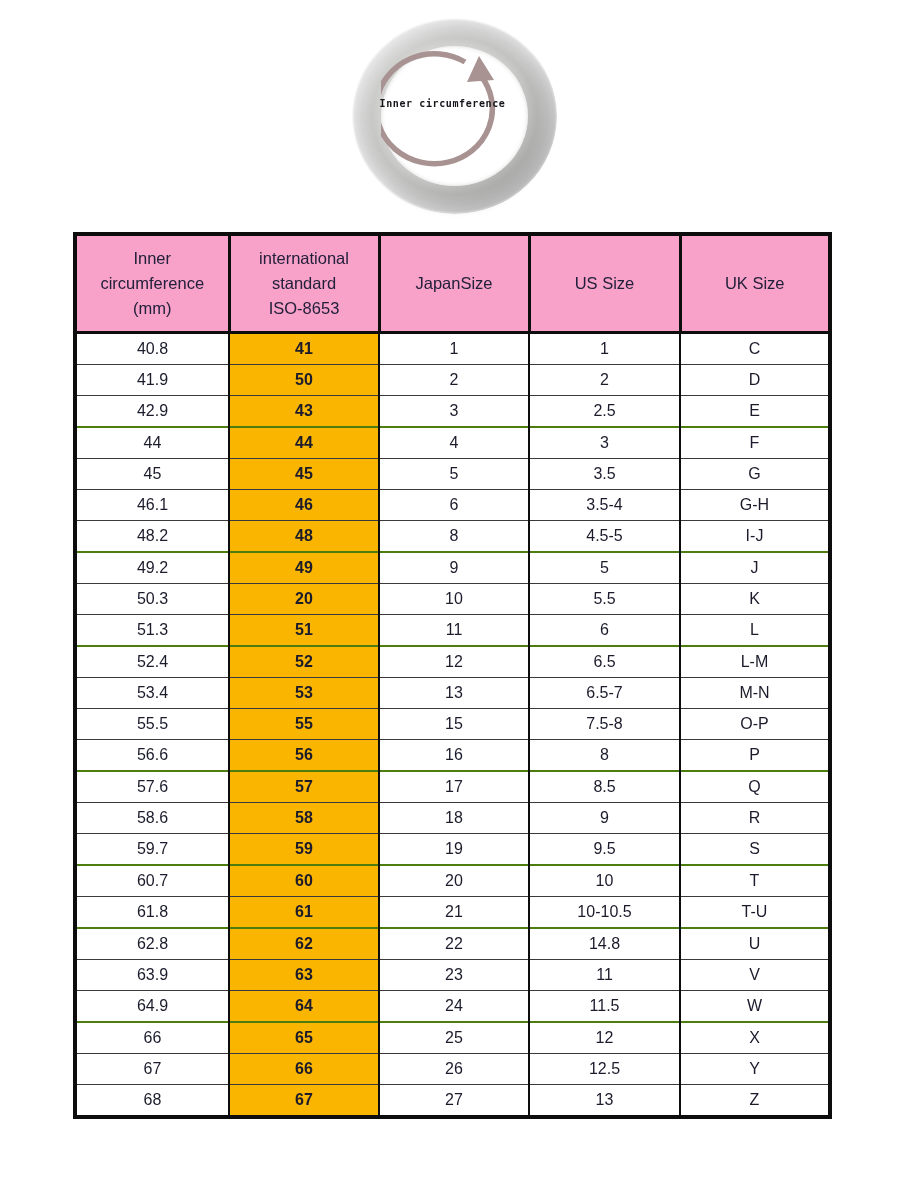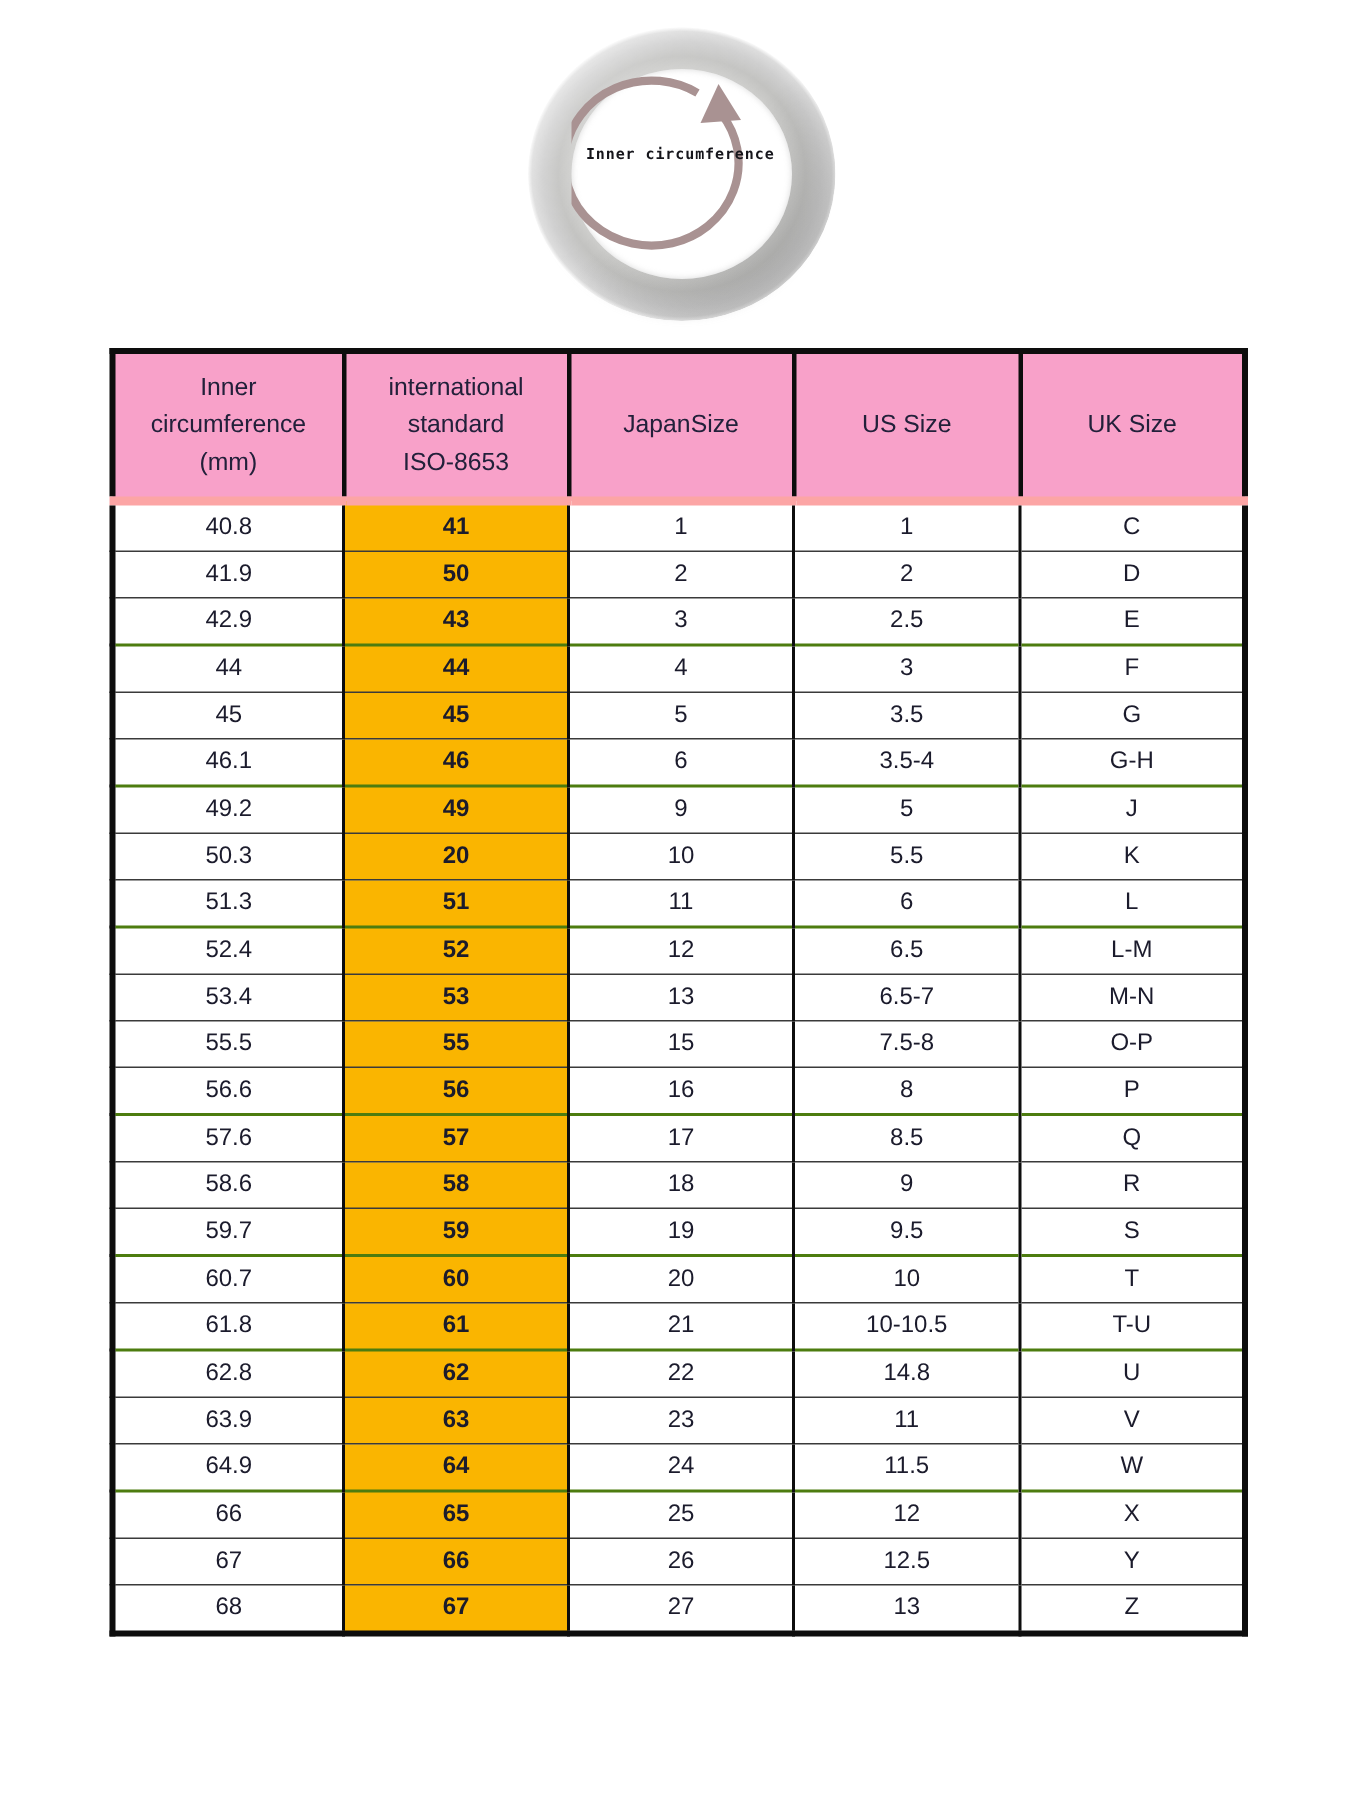--- a/index.html
+++ b/index.html
@@ -82,21 +82,21 @@
   }
   #ring-figure .arrow-svg {
     position: absolute;
     left: 29px;
     top: 28px;
     width: 147px;
     height: 140px;
   }
   #ring-figure .ring-caption {
     position: absolute;
-    left: 28px;
+    left: 17px;
     top: 80px;
     width: 147px;
     text-align: center;
     font-family: "DejaVu Sans Mono", monospace;
     font-size: 10px;
     font-weight: bold;
     letter-spacing: 0.6px;
     line-height: 12px;
     color: #15151b;
   }
@@ -150,21 +150,21 @@
   }
   table.size-table tbody tr td.iso-cell {
     background: #fab500;
     font-weight: bold;
   }
   table.size-table tbody tr.thick-top td {
     border-top: 2px solid #4d7c0f;
     text-align: center;
   }
   table.size-table tbody tr:first-child td {
-    border-top: 6px solid #fca5a5;
+    border-top: 2px solid #fca5a5;
   }
   table.size-table tbody tr:last-child td {
     border-bottom: 3px solid #0d0d0d;
   }
 </style>
 </head>
 <body>
 
 <div id="ring-figure">
   <div class="ring-shadow"></div>
@@ -252,20 +252,27 @@
           <td>3.5</td>
           <td>G</td>
         </tr>
         <tr>
           <td>46.1</td>
           <td class="iso-cell">46</td>
           <td>6</td>
           <td>3.5-4</td>
           <td>G-H</td>
         </tr>
+        <tr>
+          <td>48.2</td>
+          <td class="iso-cell">48</td>
+          <td>8</td>
+          <td>4.5-5</td>
+          <td>I-J</td>
+        </tr>
         <tr class="thick-top">
           <td>49.2</td>
           <td class="iso-cell">49</td>
           <td>9</td>
           <td>5</td>
           <td>J</td>
         </tr>
         <tr>
           <td>50.3</td>
           <td class="iso-cell">20</td>

